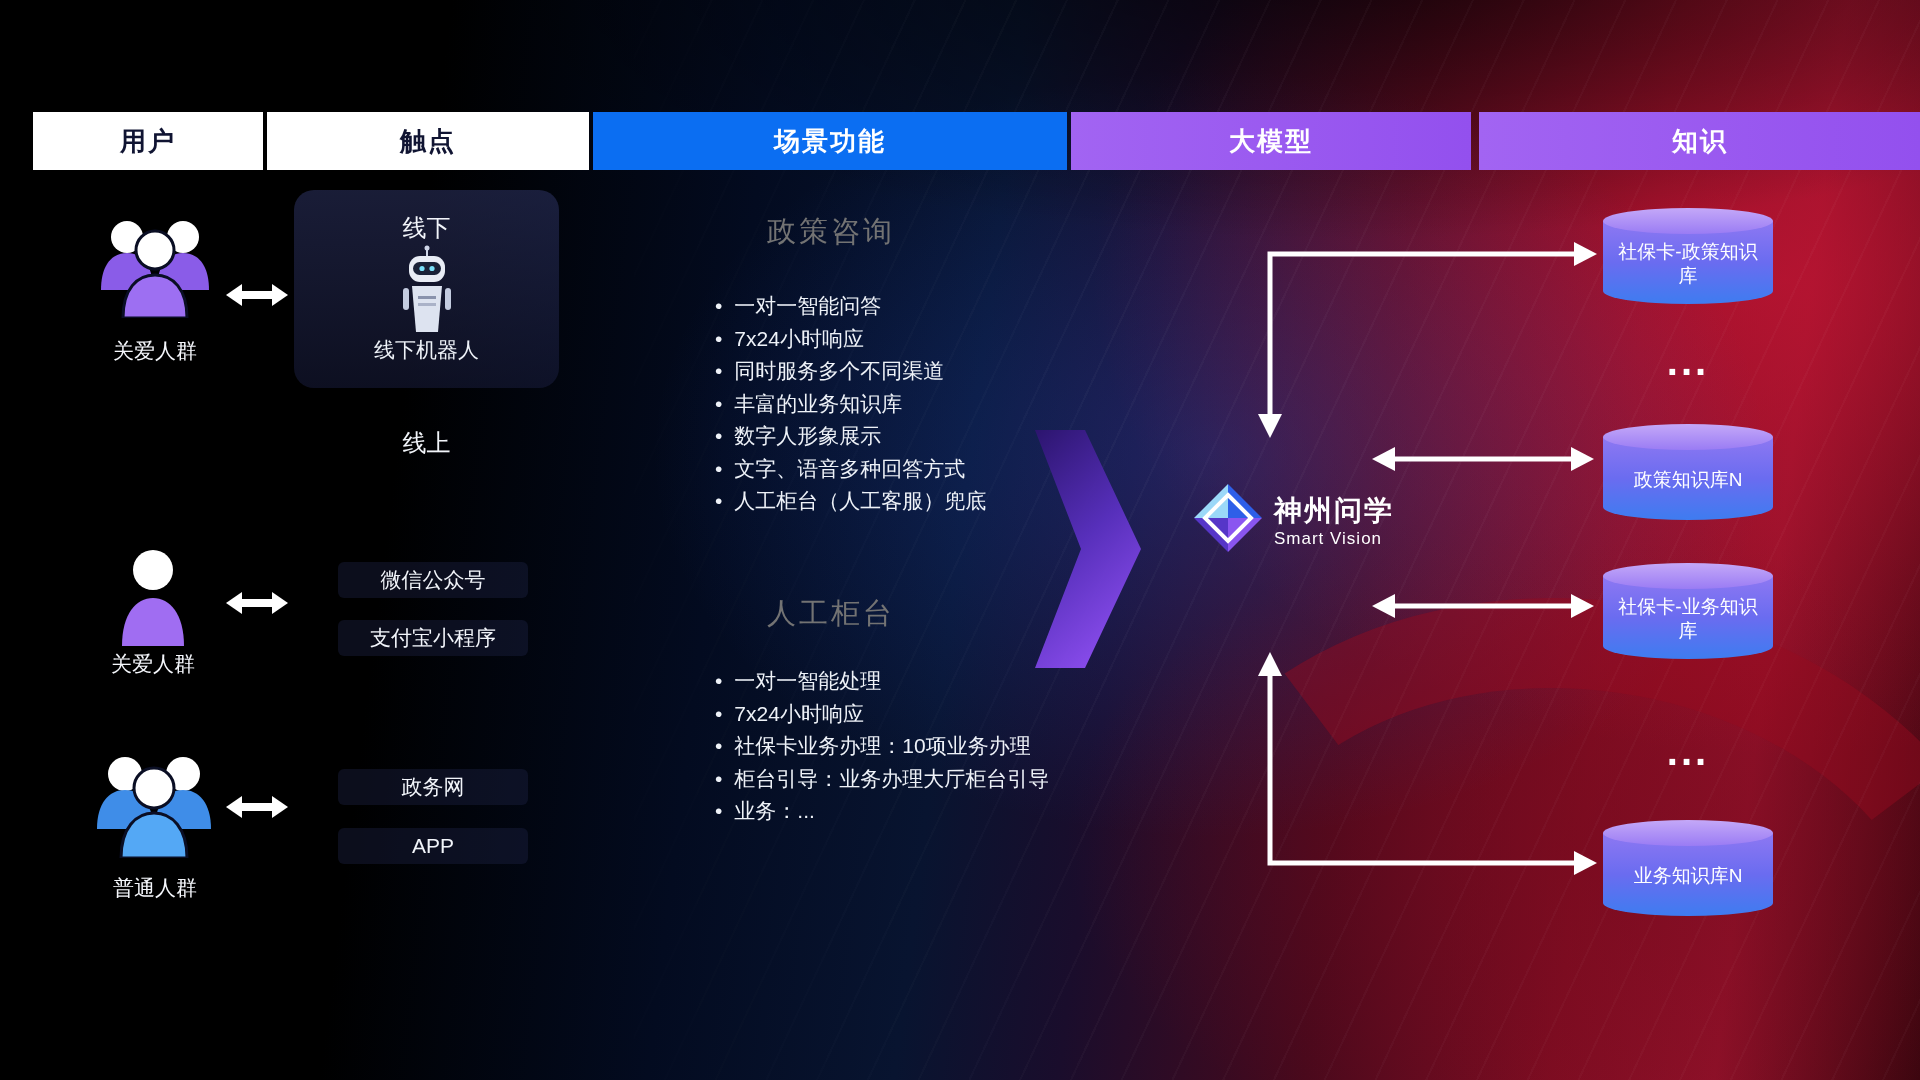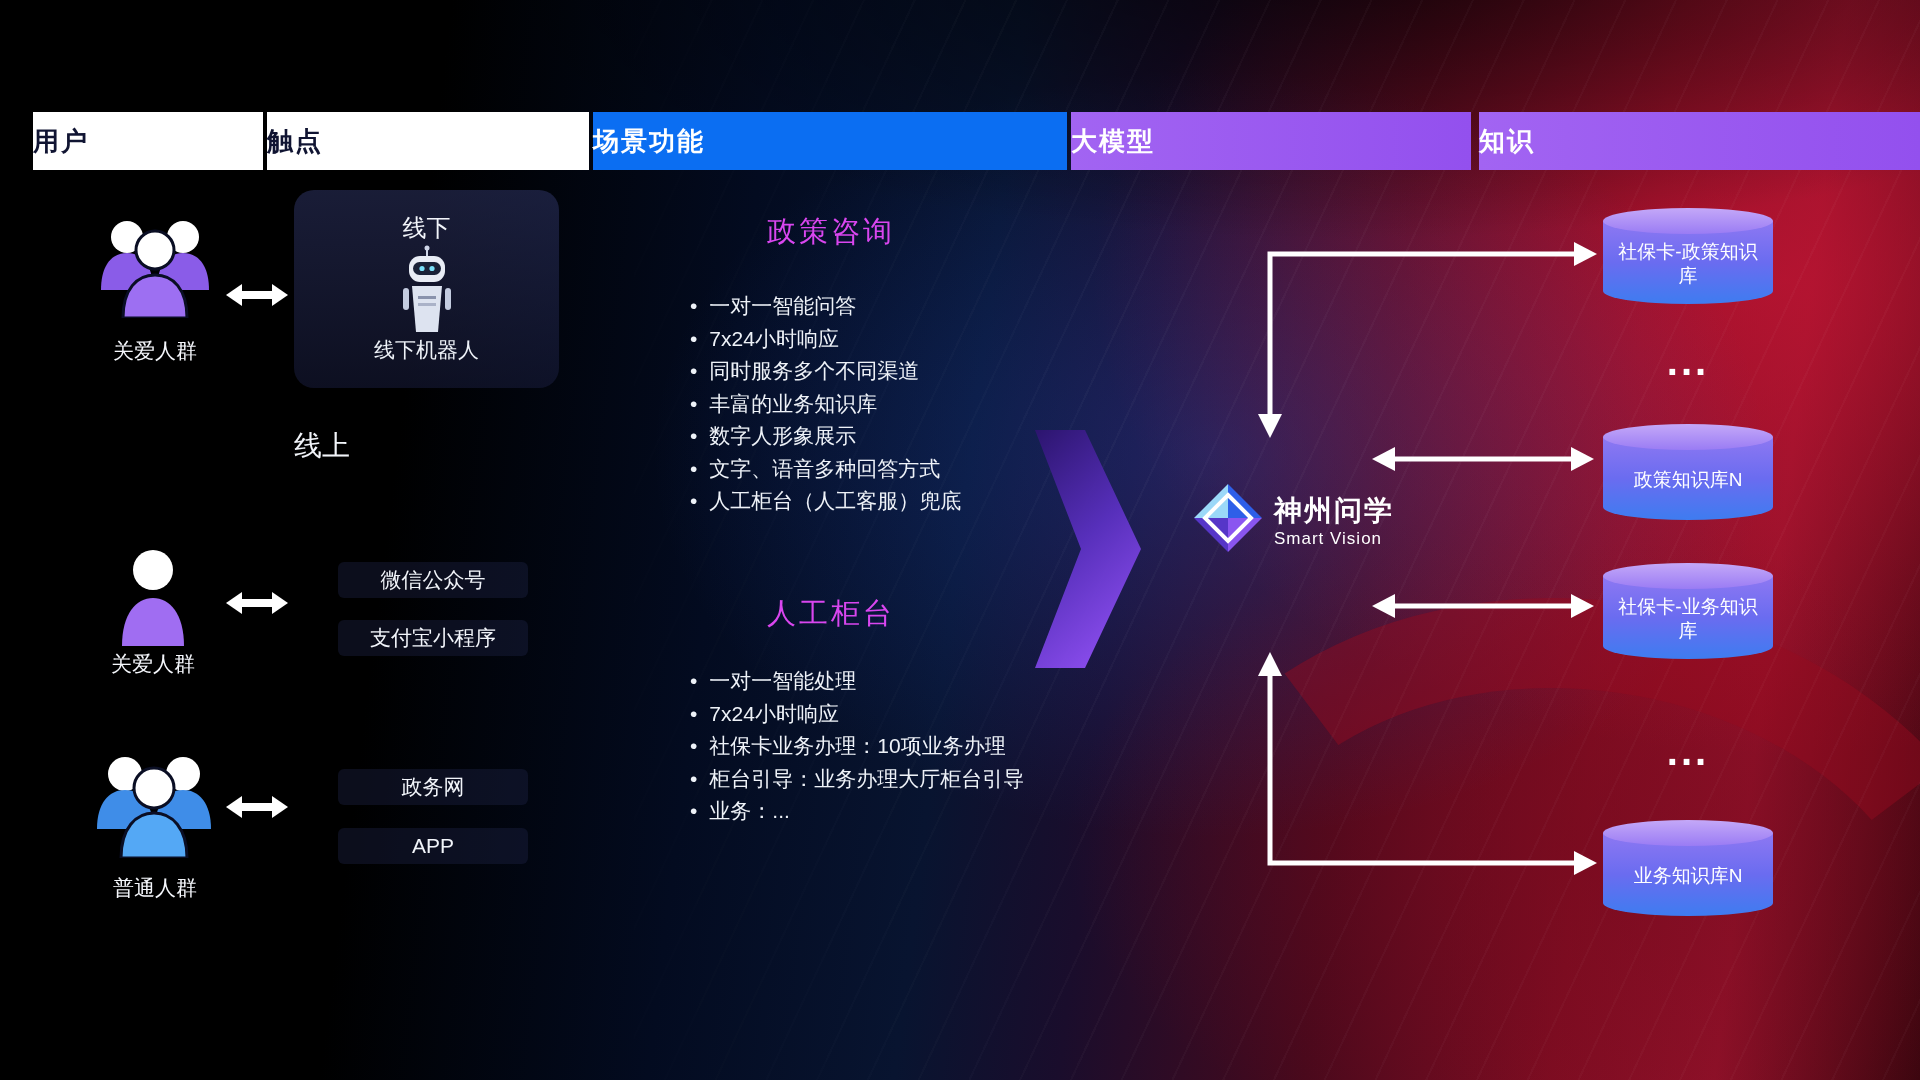--- a/index.html
+++ b/index.html
@@ -20,46 +20,46 @@
     background:repeating-linear-gradient(115deg, rgba(255,255,255,0.035) 0 2px, transparent 2px 46px);
     -webkit-mask:linear-gradient(to right, transparent 28%, #000 58%);
             mask:linear-gradient(to right, transparent 28%, #000 58%);
   }
   .bg-swoosh { position:absolute; left:1130px; top:600px; width:900px; height:720px;
     border:90px solid transparent; border-top-color:rgba(150,12,32,0.45);
     border-radius:50%; transform:rotate(8deg); }
 
   
   .hdr { position:absolute; top:112px; height:58px; display:flex; align-items:center;
-         justify-content:flex-start; font-size:26px; font-weight:bold; letter-spacing:2px; }
+         justify-content:center; font-size:26px; font-weight:bold; letter-spacing:2px; }
   .hdr-white  { background:#ffffff; color:#101432; }
   .hdr-blue   { background:#0b6ef2; color:#ffffff; }
   .hdr-purple { background:linear-gradient(90deg,#a264f2,#9350ee); color:#ffffff; }
 
   
   .icon-block { position:absolute; }
   .user-label { position:absolute; width:170px; text-align:center; font-size:21px; color:#f5f7fc; }
   .dbl-arrow  { position:absolute; width:62px; height:30px; }
 
   .touch-card { position:absolute; left:294px; top:190px; width:265px; height:198px;
     border-radius:20px; background:linear-gradient(180deg, rgba(46,52,100,0.55), rgba(24,28,60,0.55)); }
   .offline-title { position:absolute; top:22px; left:0; width:100%; text-align:center;
     font-size:24px; color:#f2f5fa; }
   .robot-wrap { position:absolute; top:54px; left:50%; transform:translateX(-50%); }
   .robot-label { position:absolute; top:146px; left:0; width:100%; text-align:center;
     font-size:21px; color:#eef2f8; }
-  .online-title { position:absolute; left:294px; top:427px; width:265px; 
-    font-size:28px; color:#f2f5fa; }
+  .online-title { position:absolute; left:294px; top:427px; width:265px; text-align:center;
+    font-size:24px; color:#f2f5fa; }
   .pill { position:absolute; left:338px; width:190px; height:36px; display:flex; align-items:center;
     justify-content:center; font-size:21px; color:#f2f5fa; background:rgba(30,36,70,0.40); border-radius:6px; }
 
   
   .scn-title { position:absolute; left:594px; width:474px; text-align:center;
-    font-size:29px; color:#d946ef; letter-spacing:3px; }
-  .bullet-list { position:absolute; left:690px; list-style:none; }
+    font-size:29px; color:#737373; letter-spacing:3px; }
+  .bullet-list { position:absolute; left:715px; list-style:none; }
   .bullet-list li { height:32.5px; display:flex; align-items:center; font-size:21px;
     color:#eef2f8; white-space:nowrap; }
   .bullet-list li::before { content:"•"; margin-right:12px; color:#eef2f8; }
 
   
   .flow-arrow { position:absolute; left:1035px; top:430px; }
   .logo-diamond { position:absolute; left:1192px; top:482px; }
   .logo-name { position:absolute; left:1274px; top:492px; font-size:28px; font-weight:bold;
     color:#fff; letter-spacing:2px;text-align:right; }
   .logo-sub  { position:absolute; left:1274px; top:529px; font-size:17px; color:#fff; letter-spacing:1px; }

